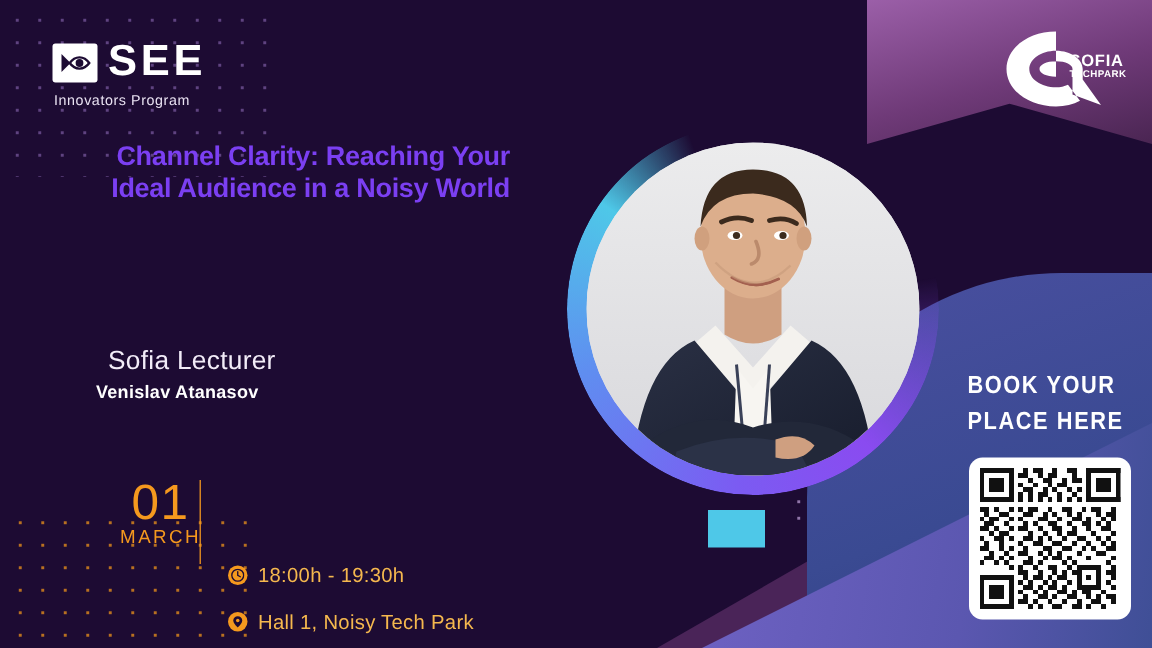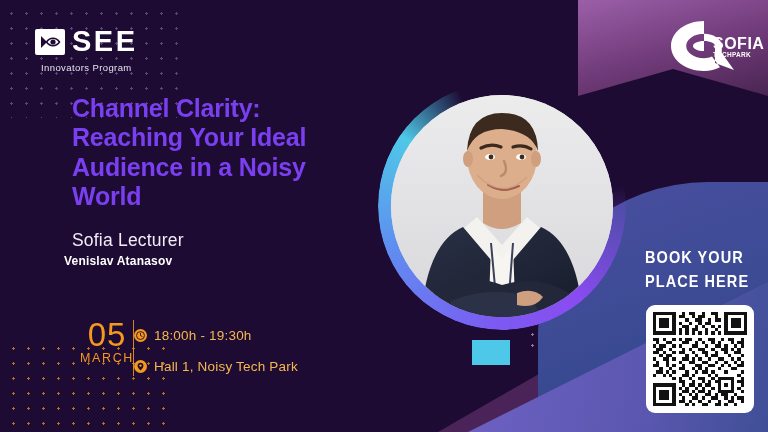--- a/index.html
+++ b/index.html
@@ -77,57 +77,57 @@
     display:flex; align-items:center; justify-content:center;
     border-radius:2px;
   }
   .logo-mark svg{ display:block; }
   .logo-word{
     color:#ffffff; font-size:29px; font-weight:bold;
     letter-spacing:2.5px; line-height:1;
   }
   .logo-sub{
     color:#e9e2f2; font-size:9.5px; letter-spacing:.4px;
-    margin-top:6px; margin-left:6px;
+    margin-top:6px; margin-left:1px;
   }
 
   
   .stp{ position:absolute; left:668px; top:20px; width:84px; height:52px; }
   .stp svg{ display:block; }
   .stp-txt{
     position:absolute; left:45px; top:16px;
     color:#fff; font-weight:bold; line-height:1.02;
   }
-  .stp-txt .a{ font-size:16px; letter-spacing:.5px; display:block; }
+  .stp-txt .a{ font-size:11px; letter-spacing:.5px; display:block; }
   .stp-txt .b{ font-size:6.5px; letter-spacing:.3px; display:block; }
 
   
   .title{
     position:absolute; left:72px; top:94px; width:268px;
-    color:#7b3ff2; font-size:25px; font-weight:bold;
-    line-height:1.17; letter-spacing:-.2px;
+    color:#7b3ff2; font-size:18px; font-weight:bold;
+    line-height:1.17; letter-spacing:-.2px;text-align:right;
   }
   .lecturer-label{
     position:absolute; left:72px; top:230px;
     color:#f2ecf8; font-size:17.5px; letter-spacing:.2px;
   }
   .lecturer-name{
     position:absolute; left:64px; top:254px;
     color:#ffffff; font-size:12px; font-weight:bold; letter-spacing:.2px;
   }
 
   
   .date-block{ position:absolute; left:72px; top:318px; width:70px; text-align:center; }
   .date-day{ color:#f5991e; font-size:33px; line-height:1; letter-spacing:1px; }
   .date-month{ color:#f5991e; font-size:12.5px; letter-spacing:1.6px; }
   .vrule{
     position:absolute; left:133px; top:320px;
     width:1.4px; height:56px; background:#f5991e; opacity:.85;
   }
-  .meta{ position:absolute; left:134px; }
+  .meta{ position:absolute; left:152px;margin-top:48px; }
   .meta-time{ top:328px; }
   .meta-place{ top:359px; }
   .meta-row{ display:flex; align-items:center; gap:7px; }
   .meta-ico{
     width:13px; height:13px; border-radius:50%;
     background:#f5991e; flex:none;
     display:flex; align-items:center; justify-content:center;
   }
   .meta-ico svg{ display:block; }
   .meta-txt{ color:#f5b84e; font-size:13.5px; letter-spacing:.2px; white-space:nowrap; }
@@ -217,21 +217,21 @@
       <span class="b">TECHPARK</span>
     </div>
   </div>
 
   <div class="title">Channel Clarity: Reaching Your Ideal Audience in a Noisy World</div>
 
   <div class="lecturer-label">Sofia Lecturer</div>
   <div class="lecturer-name">Venislav Atanasov</div>
 
   <div class="date-block">
-    <div class="date-day">05</div>
+    <div class="date-day">01</div>
     <div class="date-month">MARCH</div>
   </div>
   <div class="vrule"></div>
 
   <div class="meta meta-time">
     <div class="meta-row">
       <span class="meta-ico">
         <svg width="9" height="9" viewBox="0 0 10 10">
           <circle cx="5" cy="5" r="4.4" fill="none" stroke="#1d0b33" stroke-width="1"></circle>
           <path d="M5 2.4 L5 5 L6.9 6.1" stroke="#1d0b33" stroke-width="1" fill="none" stroke-linecap="round"></path>

